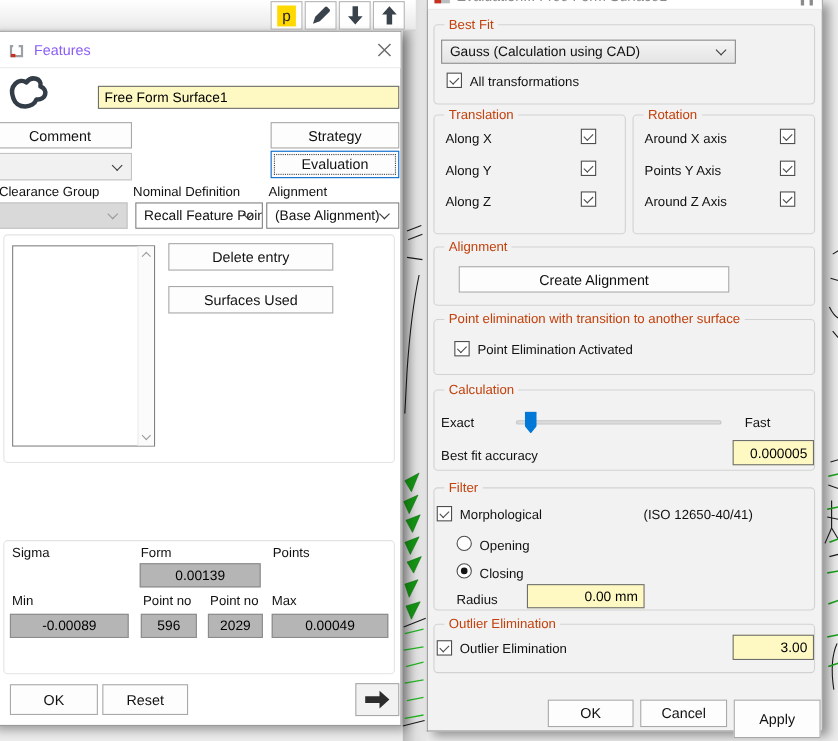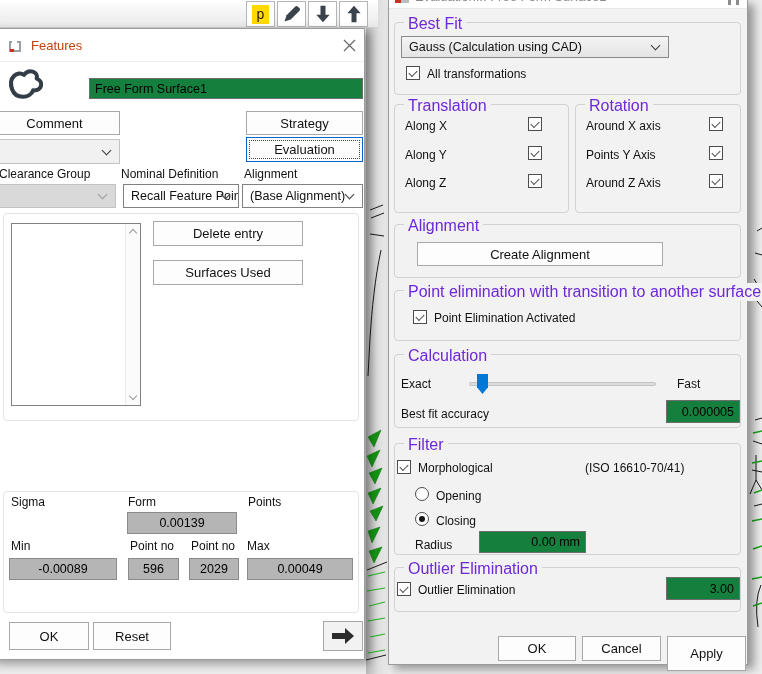--- a/index.html
+++ b/index.html
@@ -11,42 +11,42 @@
   .btn { position:absolute; background:#fdfdfd; border:1px solid #a8a8a8; display:flex; align-items:center; justify-content:center; font-size:13px; color:#111; cursor:default; }
   .btn.focused { border:1px solid #0066cc; outline:1px dotted #444; outline-offset:-4px; }
   .lbl { position:absolute; font-size:12px; color:#111; white-space:nowrap; line-height:14px; }
   .combo { position:absolute; background:#fff; border:1px solid #818181; font-size:12.5px; color:#111; display:flex; align-items:center; padding:0 20px 0 7px; overflow:hidden; white-space:nowrap; }
   .combo::after { content:""; position:absolute; right:9px; top:calc(50% - 5px); width:6px; height:6px; border-right:1.4px solid #3c3c3c; border-bottom:1.4px solid #3c3c3c; transform:rotate(45deg); }
   .combo.shaded { background:linear-gradient(#f4f4f4,#e4e4e4); border-color:#8a8a8a; }
   .combo.flat { background:#f1f1f1; border-color:#c3c3c3; }
   .combo.disabled { background:#d9d9d9; border-color:#c2c2c2; color:#777; }
   .combo.disabled::after { border-color:#9b9b9b; }
   .gb { position:absolute; border:1px solid #d2d2d2; border-radius:4px; }
-  .gb > .gb-label { position:absolute; top:-8px; left:9px; background:#f2f2f2; padding:0 4px; font-size:16px; color:#6d28d9; white-space:nowrap; }
+  .gb > .gb-label { position:absolute; top:-8px; left:9px; background:#f2f2f2; padding:0 4px; font-size:12px; color:#c2410c; white-space:nowrap; }
   .gb.on-white { border-color:#e3e3e3; }
   .cb { position:absolute; width:14px; height:14px; background:#fff; border:1px solid #4d4d4d; }
   .cb.checked::after { content:""; position:absolute; left:2px; top:2.5px; width:7px; height:4px; border-left:1.7px solid #4a4a4a; border-bottom:1.7px solid #4a4a4a; transform:rotate(-45deg); }
   .radio { position:absolute; width:14px; height:14px; border:1px solid #4d4d4d; border-radius:50%; background:#fff; }
   .radio.sel::after { content:""; position:absolute; left:3px; top:3px; width:6px; height:6px; border-radius:50%; background:#151515; }
   .statfield { position:absolute; background:#b5b5b5; border:1px solid #8b8b8b; display:flex; align-items:center; justify-content:center; font-size:12.5px; color:#000; }
-  .input { position:absolute; background:#15803d; border:1px solid #6e6e6e; font-size:12.5px; color:#000; display:flex; align-items:center; padding:0 5px; }
+  .input { position:absolute; background:#fef9c3; border:1px solid #6e6e6e; font-size:12.5px; color:#000; display:flex; align-items:center; padding:0 5px; }
   .input.right { justify-content:flex-end; }
 
   
   #toolbar { position:absolute; left:0; top:0; width:378px; height:28px; background:linear-gradient(#ffffff,#e9e9e9); border-bottom:1px solid #d2d2d2; z-index:1; }
   .tool-btn { position:absolute; top:1px; width:29px; height:26px; background:#fff; border:1px solid #b5b5b5; display:flex; align-items:center; justify-content:center; }
   .p-chip { width:17px; height:19px; background:#ffd900; display:flex; align-items:center; justify-content:center; font-size:14px; color:#222; }
 
   
   .vp { position:absolute; top:0; height:674px; z-index:0; }
 
   
   #features { position:absolute; left:-10px; top:28px; width:375px; height:632px; background:#fff; border:1px solid #9b9b9b; box-shadow:5px 4px 9px rgba(0,0,0,.35); z-index:2; }
   #features .titlebar { position:absolute; left:0; top:0; width:100%; height:33px; background:#fff; border-bottom:1px solid #ececec; }
-  #features .title-text { position:absolute; left:40px; top:9px; font-size:13px; color:#c2410c; }
+  #features .title-text { position:absolute; left:40px; top:9px; font-size:13px; color:#8b5cf6; }
   .listbox { position:absolute; background:#fff; border:1px solid #828282; }
   .scrollbar { position:absolute; right:0; top:0; bottom:0; width:15px; background:#fbfbfb; border-left:1px solid #ececec; }
   .sb-chev { position:absolute; left:4px; width:6px; height:6px; border-right:1.3px solid #9a9a9a; border-bottom:1.3px solid #9a9a9a; }
   .sb-chev.up { top:6px; transform:rotate(-135deg); }
   .sb-chev.down { bottom:6px; transform:rotate(45deg); }
 
   
   #evaluation { position:absolute; left:388px; top:0; width:360px; height:665px; background:#f2f2f2; border:1px solid #9b9b9b; border-top:none; box-shadow:6px 4px 9px rgba(0,0,0,.38); z-index:3; }
   #evaluation .clip-title { position:absolute; left:0; top:0; width:100%; height:9px; overflow:hidden; background:#fff; border-bottom:1px solid #e8e8e8; }
   #evaluation .clip-title .t { position:absolute; top:-11px; left:26px; font-size:13px; color:#8a8a8a; white-space:nowrap; }
@@ -303,21 +303,21 @@
   <span class="lbl" style="left:12px; top:407px;">Best fit accuracy</span>
   <div class="input right" style="left:277px; top:400px; width:74px; height:23px;">
     <span>0.000005</span>
   </div>
 
   <div class="gb" style="left:5px; top:443px; width:347px; height:112px;">
     <span class="gb-label">Filter</span>
   </div>
   <span class="cb checked" style="left:8px; top:460px;"></span>
   <span class="lbl" style="left:29px; top:461px;">Morphological</span>
-  <span class="lbl" style="left:196px; top:461px;">(ISO 16610-70/41)</span>
+  <span class="lbl" style="left:196px; top:461px;">(ISO 12650-40/41)</span>
   <span class="radio" style="left:26px; top:487px;"></span>
   <span class="lbl" style="left:47px; top:489px;">Opening</span>
   <span class="radio sel" style="left:26px; top:512px;"></span>
   <span class="lbl" style="left:47px; top:514px;">Closing</span>
   <span class="lbl" style="left:26px; top:538px;">Radius</span>
   <div class="input right" style="left:90px; top:531px; width:107px; height:22px;">
     <span>0.00 mm</span>
   </div>
 
   <div class="gb" style="left:5px; top:567px; width:347px; height:45px;">

